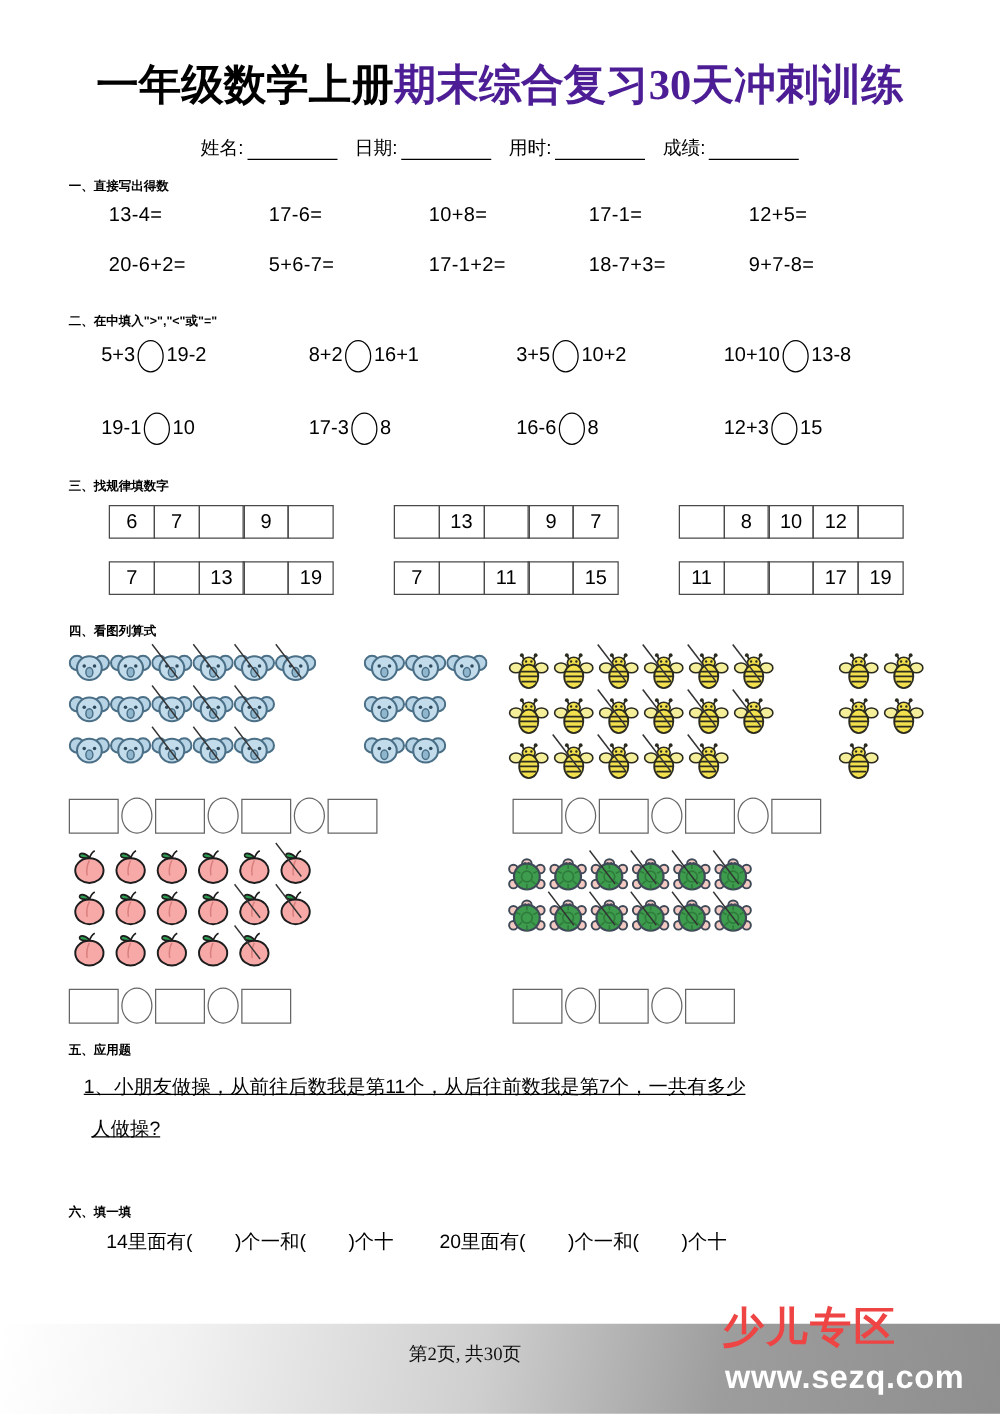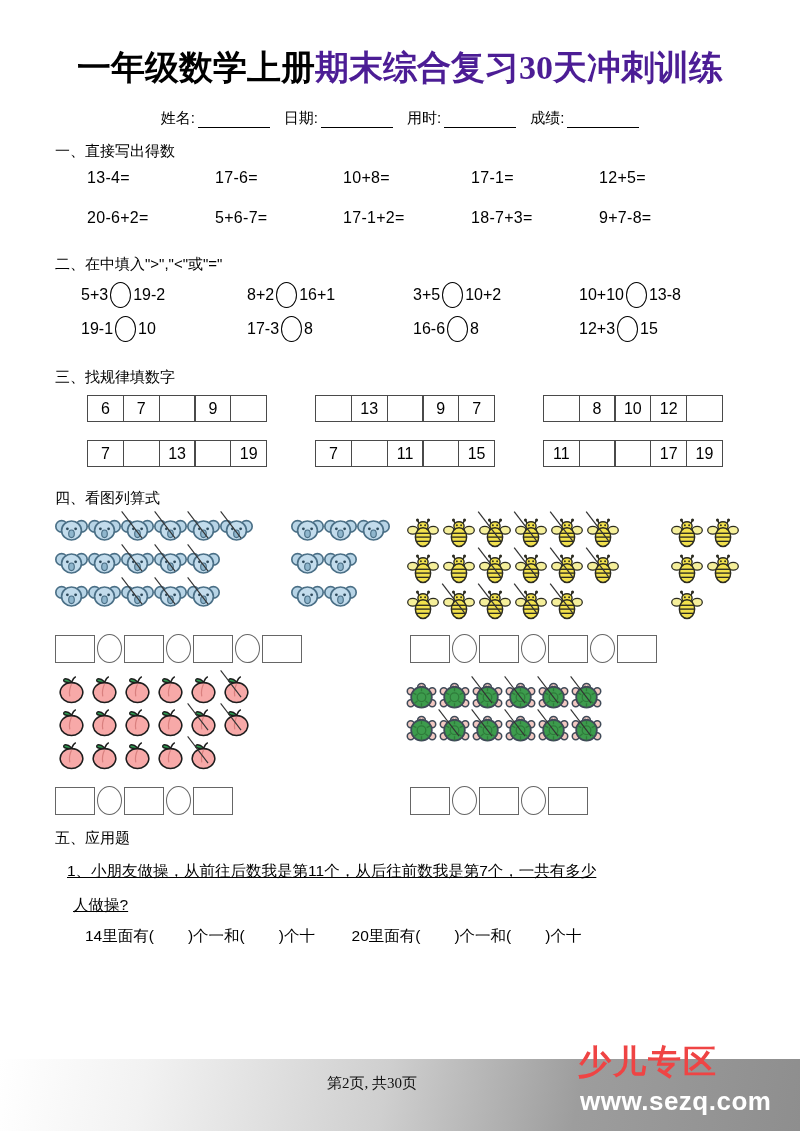--- a/index.html
+++ b/index.html
@@ -36,34 +36,34 @@
     margin-top:18px;
     font-size:15px;
     font-family:"Liberation Sans","DejaVu Sans",sans-serif;
   }
   .info-field { display:flex; align-items:flex-end; }
   .info-label { white-space:nowrap; }
   .blank-line { display:inline-block; width:72px; border-bottom:1.6px solid #000; height:14px; margin-left:3px;}
 
   
   .sec-h {
-    font-size:15px;
-    font-weight:normal;
+    font-size:10px;
+    font-weight:bold;
     margin:14px 0 6px 0;
     font-family:"Liberation Sans","DejaVu Sans",sans-serif;
   }
 
   
   .arith-row { display:flex; margin:8px 0 0 0; padding-left:32px; }
   .arith-row .cell { width:128px; font-size:16px; letter-spacing:0.3px;}
   .arith-row.r2 { margin-top:22px; }
 
   
   .cmp-row { display:flex; padding-left:26px; margin-top:8px; }
-  .cmp-row.r2 { margin-top:8px;align-items:flex-end; }
+  .cmp-row.r2 { margin-top:32px;align-items:flex-end; }
   .cmp-cell { width:170px; display:flex; align-items:center; font-size:16px; }
   .ell { display:inline-block; width:21px; height:26px; border:1.4px solid #000; border-radius:50%; margin:0 2px; }
 
   
   .pat-wrap { display:flex; justify-content:space-between; padding:0 22px 0 32px; margin-top:8px;}
   .pat-wrap.r2 { margin-top:18px; }
   .pat-grid { display:flex; }
   .pat-cell {
     width:37px; height:27px;
     border:1.2px solid #4a4a4a;
@@ -1376,20 +1376,21 @@
         <div class="ans-sq"></div>
       </div>
   </div>
 
   <div class="sec-h" style="margin-top:14px">五、应用题</div>
   <div class="word-p">
     <div>1、小朋友做操，从前往后数我是第11个，从后往前数我是第7个，一共有多少</div>
     <div class="indent">人做操?</div>
   </div>
 
+  <div class="sec-h" style="margin-top:42px">六、填一填</div>
   <div class="fill-row">
     <span>14里面有(</span><span class="fill-gap"></span><span>)个一和(</span><span class="fill-gap"></span><span>)个十</span>
     <span style="display:inline-block;width:28px"></span>
     <span>20里面有(</span><span class="fill-gap"></span><span>)个一和(</span><span class="fill-gap"></span><span>)个十</span>
   </div>
 
   <div class="footer-band"></div>
   <div class="page-num">第2页, 共30页</div>
   <div class="wm-cn">少儿专区</div>
   <div class="wm-url">www.sezq.com</div>

